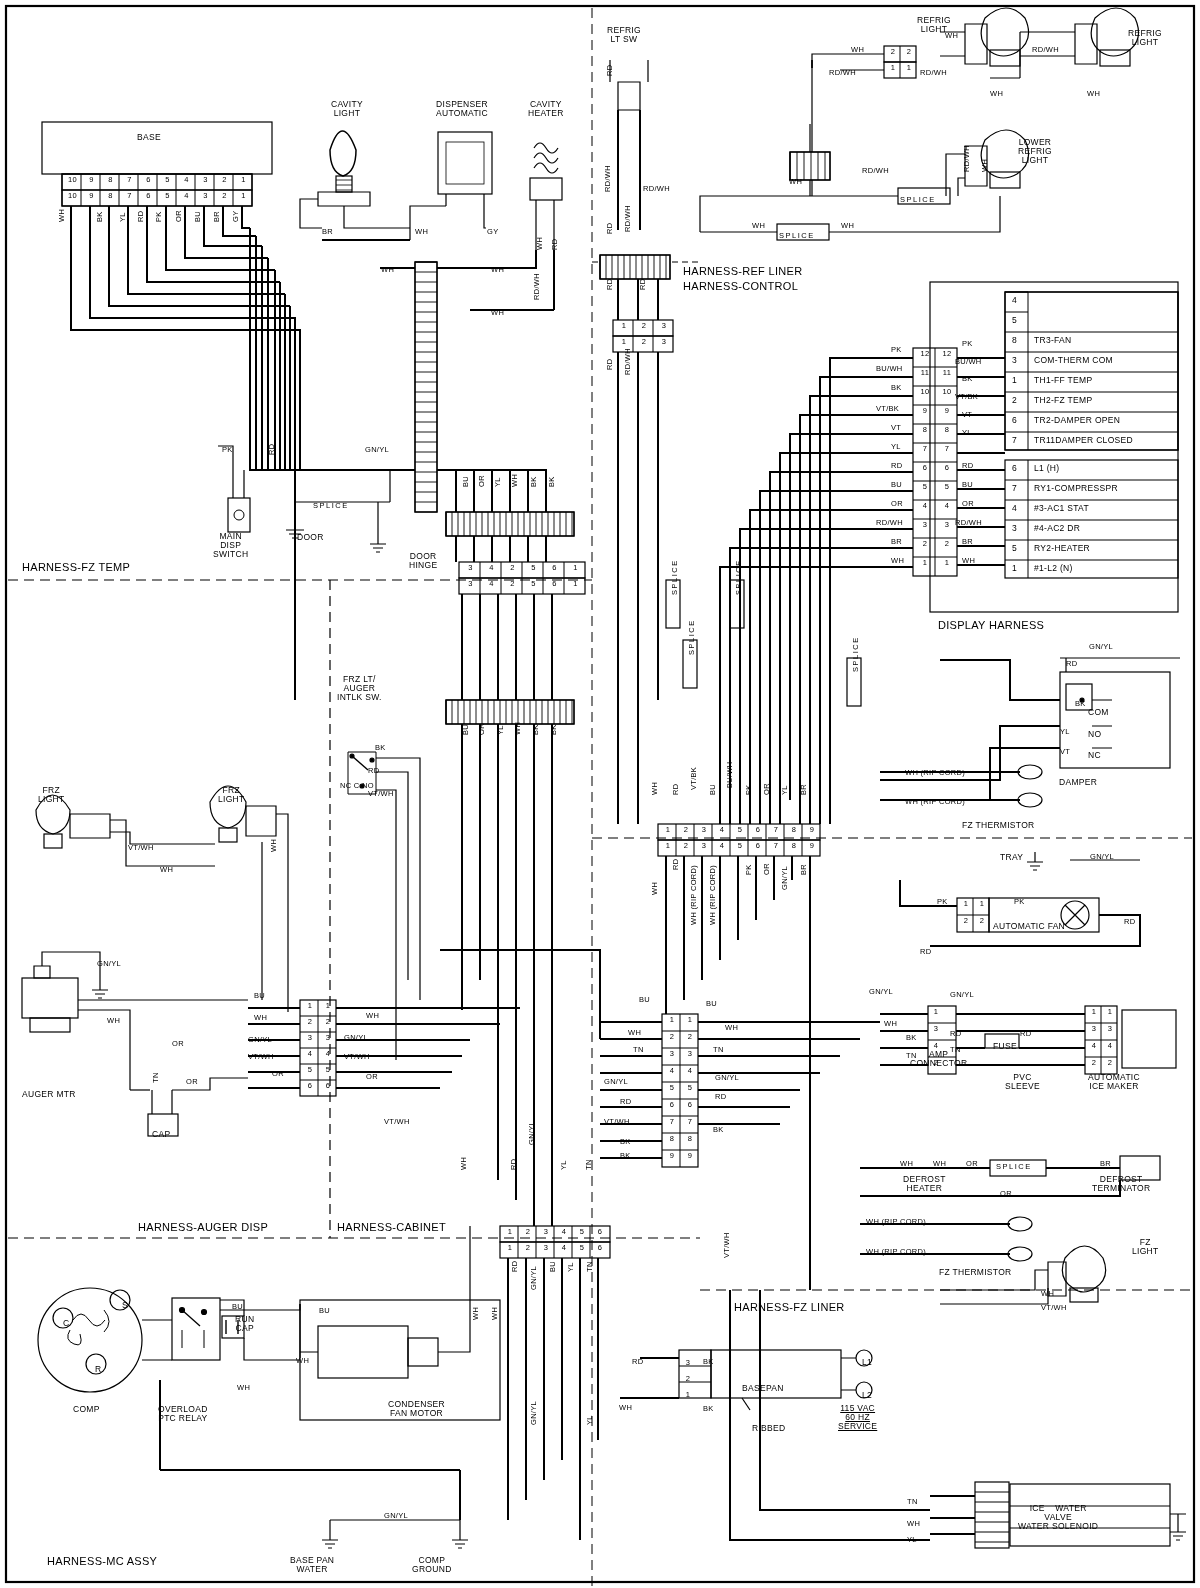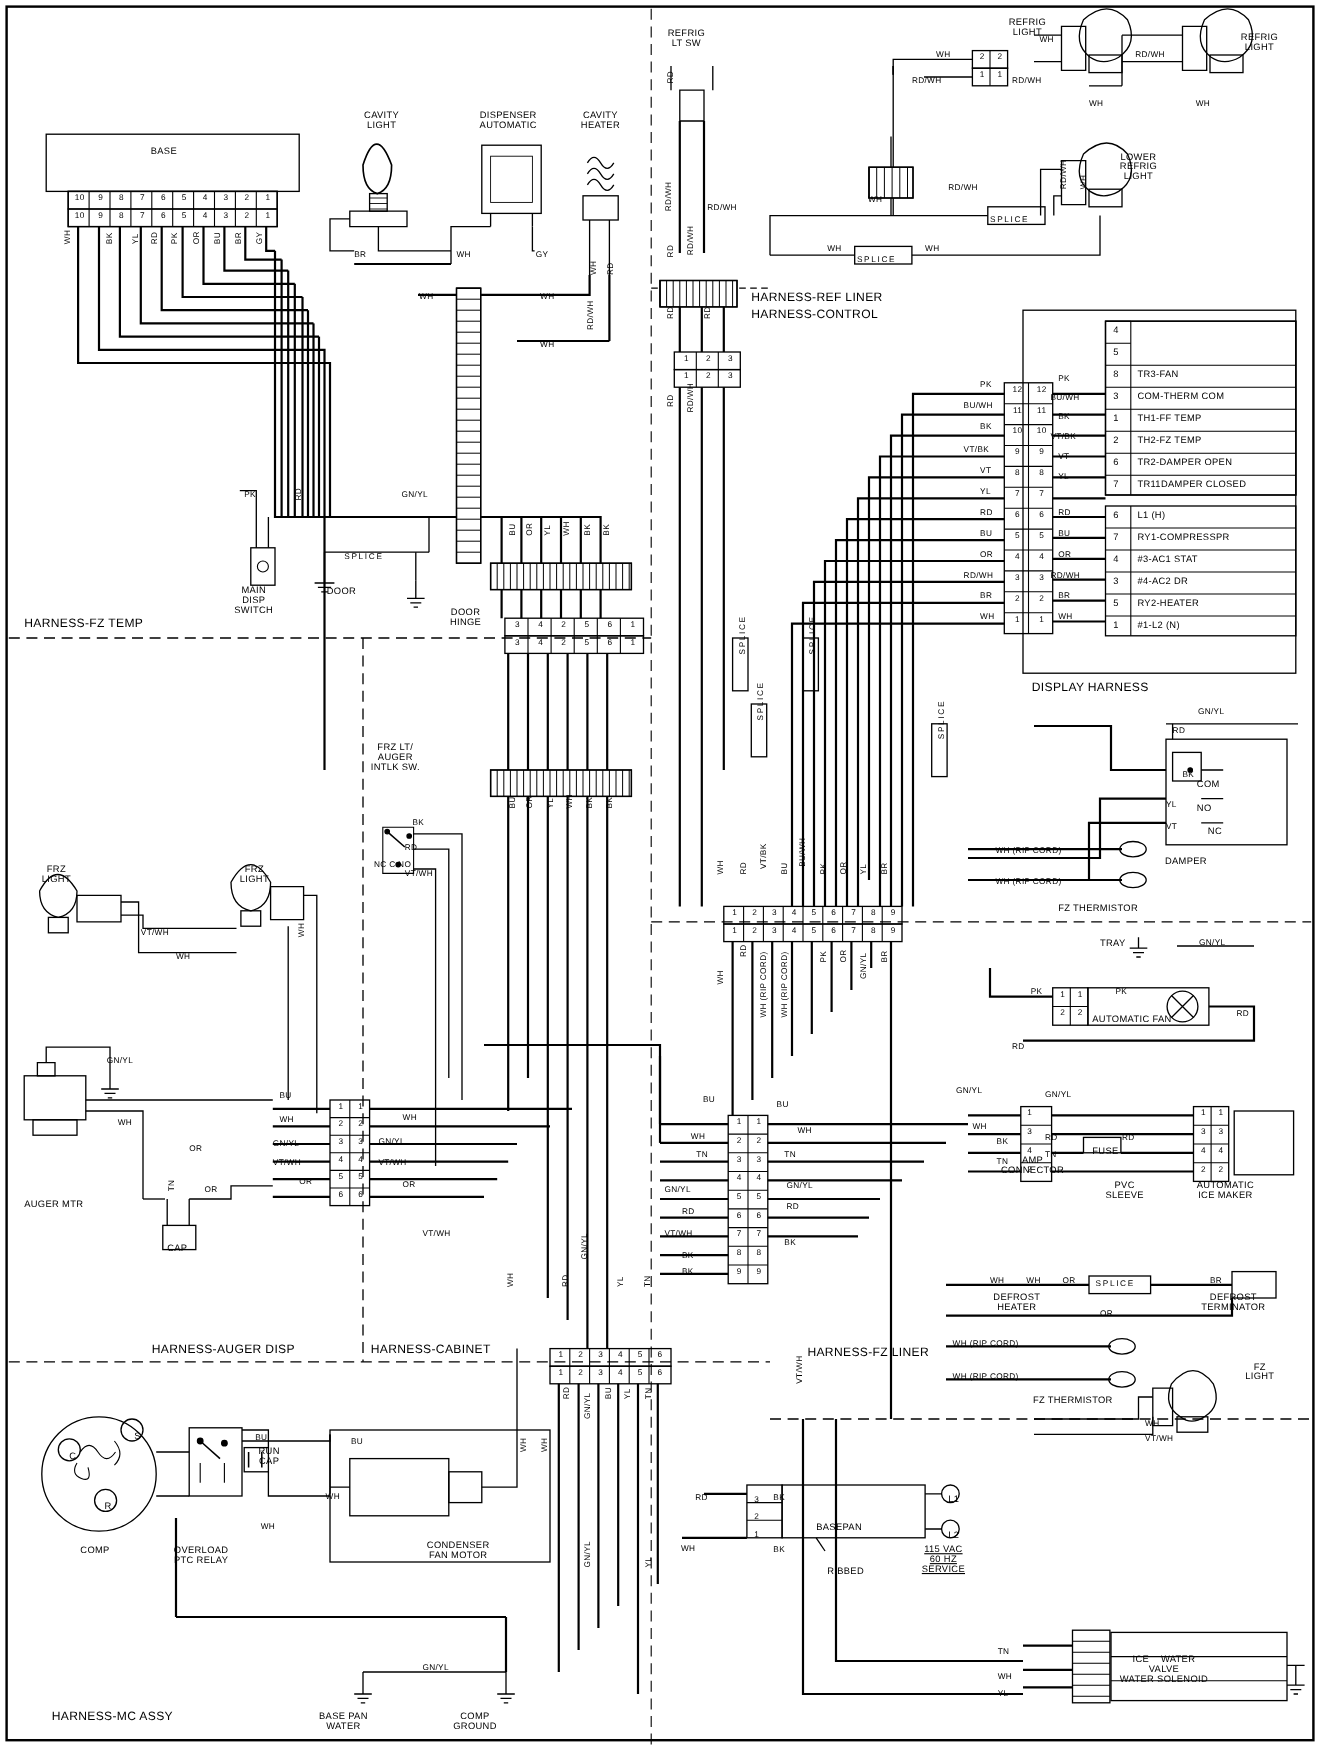--- a/index.html
+++ b/index.html
@@ -435,21 +435,21 @@
     </g>
   </svg>
 
   <div id="labels">
       <div class="lbl md" style="left: 22px; top: 562px;">HARNESS-FZ TEMP</div>
       <div class="lbl md" style="left: 138px; top: 1222px;">HARNESS-AUGER DISP</div>
       <div class="lbl md" style="left: 337px; top: 1222px;">HARNESS-CABINET</div>
       <div class="lbl md" style="left: 47px; top: 1556px;">HARNESS-MC ASSY</div>
       <div class="lbl md" style="left: 683px; top: 266px;">HARNESS-REF LINER</div>
       <div class="lbl md" style="left: 683px; top: 281px;">HARNESS-CONTROL</div>
-      <div class="lbl md" style="left: 689px; top: 1225px; padding-left: 45px;">HARNESS-FZ LINER</div>
+      <div class="lbl md" style="left: 689px; top: 1302px; padding-left: 45px;">HARNESS-FZ LINER</div>
       <div class="lbl md" style="left: 938px; top: 620px;">DISPLAY HARNESS</div>
       <div class="lbl sm ctr" style="left: 137px; top: 133px;">BASE</div>
       <div class="lbl sm ctr" style="left: 331px; top: 100px;">CAVITY
 LIGHT</div>
       <div class="lbl sm ctr" style="left: 436px; top: 100px;">DISPENSER
 AUTOMATIC</div>
       <div class="lbl sm ctr" style="left: 528px; top: 100px;">CAVITY
 HEATER</div>
       <div class="lbl sm ctr" style="left: 607px; top: 26px;">REFRIG
 LT SW</div>
@@ -507,21 +507,21 @@
 HEATER</div>
       <div class="lbl sm ctr" style="left: 1092px; top: 1175px;">DEFROST
 TERMINATOR</div>
       <div class="lbl sm ctr" style="left: 962px; top: 821px;">FZ THERMISTOR</div>
       <div class="lbl sm ctr" style="left: 939px; top: 1268px;">FZ THERMISTOR</div>
       <div class="lbl sm ctr" style="left: 1132px; top: 1238px;">FZ
 LIGHT</div>
       <div class="lbl sm ctr" style="left: 1059px; top: 778px;">DAMPER</div>
       <div class="lbl sm ctr" style="left: 1088px; top: 708px;">COM</div>
       <div class="lbl sm ctr" style="left: 1088px; top: 730px;">NO</div>
-      <div class="lbl sm ctr" style="left: 1088px; top: 751px; margin-left: 10px;">NC</div>
+      <div class="lbl sm ctr" style="left: 1088px; top: 751px;">NC</div>
       <div class="lbl sm ctr" style="left: 862px; top: 1358px;">L1</div>
       <div class="lbl sm ctr" style="left: 862px; top: 1391px;">L2</div>
       <div class="lbl sm ctr" style="left: 63px; top: 1319px;">C</div>
       <div class="lbl sm ctr" style="left: 122px; top: 1301px;">S</div>
       <div class="lbl sm ctr" style="left: 95px; top: 1365px;">R</div>
       <div class="lbl xs" style="left: 313px; top: 502px; letter-spacing: 1.5px;">SPLICE</div>
       <div class="lbl xs" style="left: 900px; top: 196px; letter-spacing: 1.5px;">SPLICE</div>
       <div class="lbl xs" style="left: 779px; top: 232px; letter-spacing: 1.5px;">SPLICE</div>
       <div class="lbl xs" style="left: 996px; top: 1163px; letter-spacing: 1.5px;">SPLICE</div>
       <div class="lbl xs rot" style="left: 671px; top: 595px; letter-spacing: 1.5px; transform: rotate(-90deg);">SPLICE</div>

